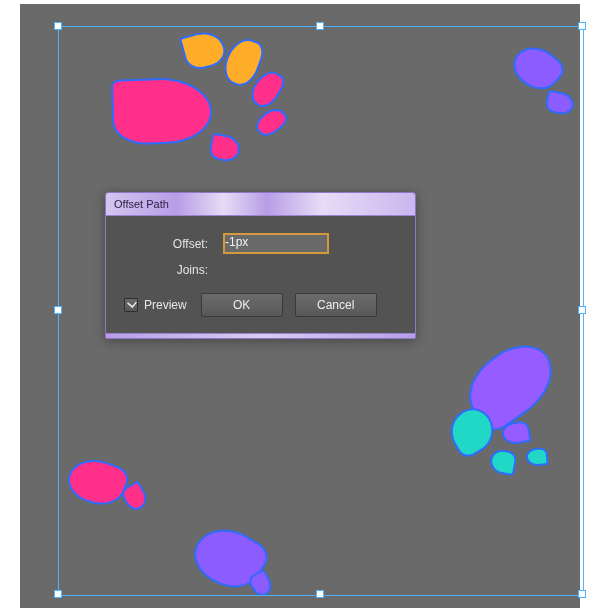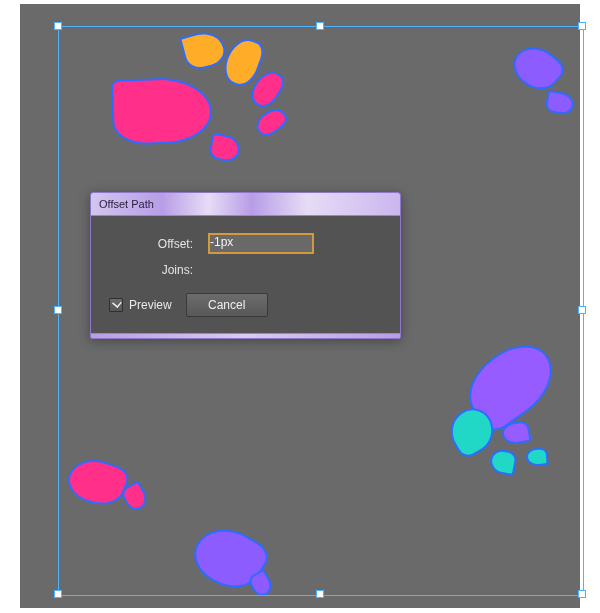--- a/index.html
+++ b/index.html
@@ -30,21 +30,21 @@
   .d10{left:432px;top:407px;width:40px;height:40px;background:#21d7c6;border-radius:55% 25% 55% 45%;transform:rotate(150deg)}
   .d11{left:484px;top:420px;width:24px;height:18px;background:#965cff;border-radius:10% 70% 60% 45%;transform:rotate(170deg)}
   .d12{left:472px;top:448px;width:22px;height:20px;background:#21d7c6;border-radius:10% 70% 60% 45%;transform:rotate(-170deg)}
   .d13{left:508px;top:446px;width:18px;height:14px;background:#21d7c6;border-radius:10% 70% 60% 45%;transform:rotate(175deg)}
   .d14{left:50px;top:458px;width:54px;height:40px;background:#ff2f8a;border-radius:60% 25% 55% 45%;transform:rotate(20deg)}
   .d15{left:104px;top:484px;width:22px;height:18px;background:#ff2f8a;border-radius:10% 70% 60% 45%;transform:rotate(60deg)}
   .d16{left:176px;top:528px;width:66px;height:52px;background:#8c5cff;border-radius:60% 25% 55% 45%;transform:rotate(30deg)}
   .d17{left:231px;top:572px;width:20px;height:16px;background:#8c5cff;border-radius:10% 70% 60% 45%;transform:rotate(60deg)}
 
   
-  .dialog{position:absolute;left:90px;top:192px;width:309px;border:1px solid #8d78c8;border-radius:3px 3px 2px 2px;background:#535353;box-shadow:0 2px 12px rgba(0,0,0,.35)}
+  .dialog{position:absolute;left:105px;top:192px;width:309px;border:1px solid #8d78c8;border-radius:3px 3px 2px 2px;background:#535353;box-shadow:0 2px 12px rgba(0,0,0,.35)}
   .titlebar{height:22px;line-height:22px;padding:0 8px;font-size:11px;color:#2b2140;
     background:linear-gradient(90deg,#d3c5ef 0%,#b89de6 23%,#e6dcf6 38%,#b89de6 52%,#e6dcf6 70%,#cbb6ee 100%);
     border-bottom:1px solid #9a84d0;border-radius:2px 2px 0 0}
   .body{padding:18px 18px 16px 18px;background:#535353}
   .row{display:flex;align-items:center;margin-bottom:10px}
   .lbl{width:84px;text-align:right;margin-right:16px;color:#e4e4e4;font-size:12px}
   .txt{height:19px;width:104px;background:#696969;border:1px solid #3a3a3a;color:#f2f2f2;padding:0 0;font-size:12px;box-sizing:border-box}
   .txt.focus{outline:1px solid #d39a3c;border-color:#d39a3c}
   .select{position:relative;height:20px;width:104px;background:linear-gradient(#6d6d6d,#5a5a5a);border:1px solid #3a3a3a;color:#eee;font-size:12px;line-height:18px;padding:0 18px 0 6px;box-sizing:border-box;border-radius:2px}
   .select .arrow{position:absolute;right:0;top:0;width:16px;height:100%;border-left:1px solid #404040;display:flex;align-items:center;justify-content:center}
@@ -108,20 +108,23 @@
         <div class="lbl">Joins:</div>
       </div>
 
 
       <div class="actions">
         <label class="chk">
           <span class="chkbox checked"></span>
           <span>Preview</span>
         </label>
         <div class="btn">
+          <span>OK</span>
+        </div>
+        <div class="btn">
           <span>Cancel</span>
         </div>
       </div>
 
     </div>
     <div class="dialog-bottom"></div>
   </div>
 </div>
 
 </body></html>

